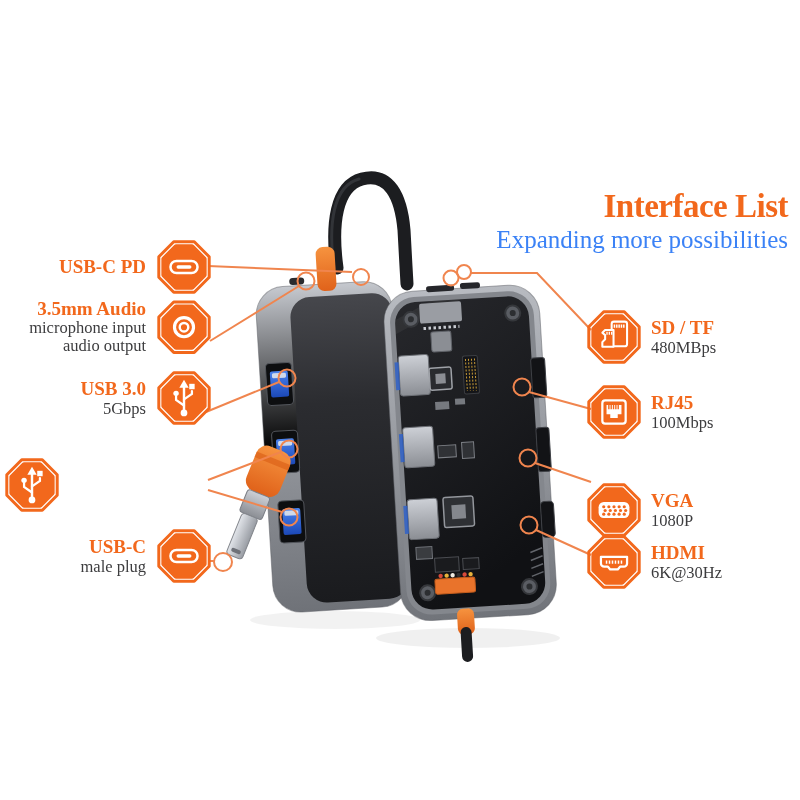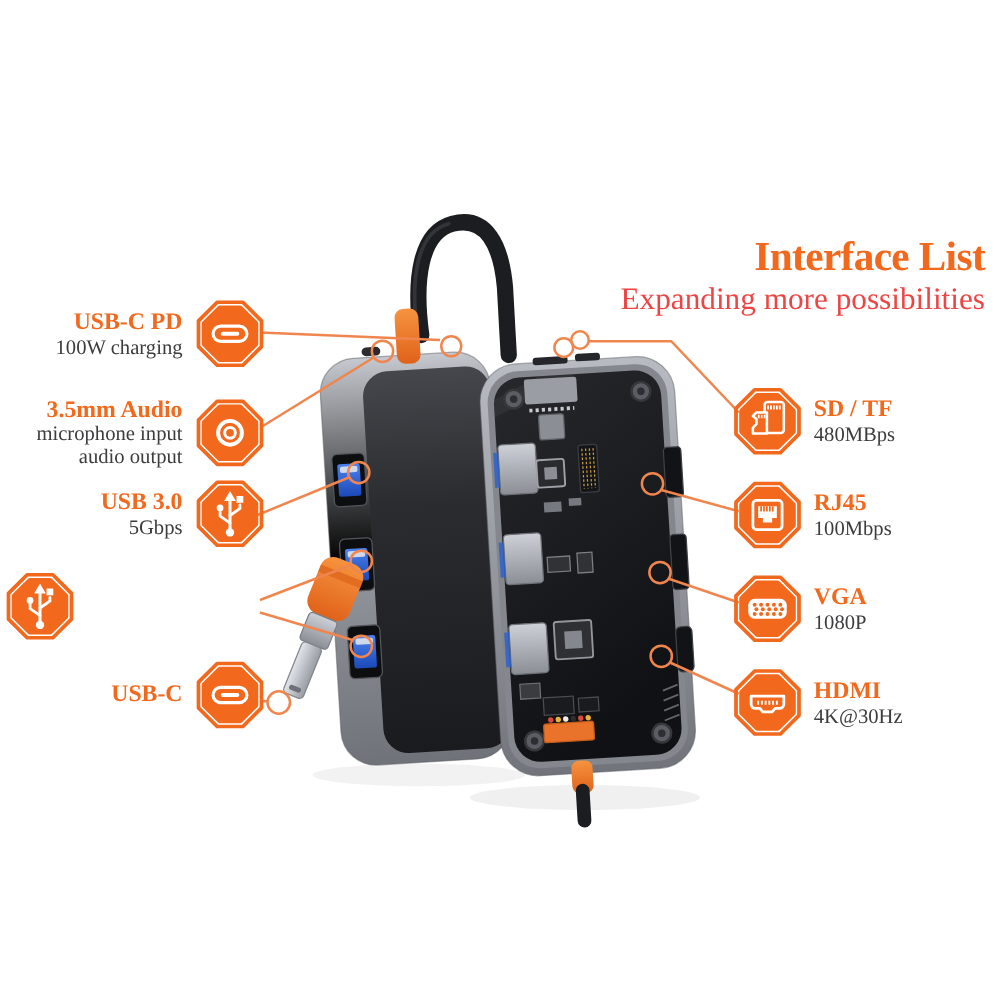--- a/index.html
+++ b/index.html
@@ -3,21 +3,21 @@
 <meta charset="utf-8">
 <title>Interface List</title>
 <style>
   html,body{margin:0;padding:0;background:#ffffff;}
   .stage{position:relative;width:800px;height:800px;background:#ffffff;overflow:hidden;
          font-family:Liberation Serif, serif;}
   .scene{position:absolute;left:0;top:0;}
   
   .hdr{position:absolute;top:190px;right:12px;text-align:right;}
   .hdr .title{font-size:33px;font-weight:800;letter-spacing:-0.5px;color:#F2681C;line-height:1.0;}
-  .hdr .subtitle{font-size:25px;font-weight:400;color:#ef4444;line-height:1.1;margin-top:3px;}
+  .hdr .subtitle{font-size:25px;font-weight:400;color:#3b82f6;line-height:1.1;margin-top:3px;}
   
   .co{position:absolute;display:flex;align-items:center;transform:translateY(-50%);}
   .co .txt{display:flex;flex-direction:column;justify-content:center;}
   .co .nm{font-size:19px;font-weight:700;color:#F2681C;line-height:1.12;white-space:nowrap;}
   .co .ln{font-size:16.5px;font-weight:400;color:#3c3c3e;line-height:1.1;white-space:nowrap;}
   .co .ln:empty{display:none;}
   .co-l{left:4px;flex-direction:row;}
   .co-l .txt{width:142px;text-align:right;margin-right:10px;}
   .co-r{left:586px;flex-direction:row;}
   .co-r .txt{text-align:left;margin-left:9px;}
@@ -200,46 +200,45 @@
   </svg>
 
   <div class="hdr">
     <div class="title">Interface List</div>
     <div class="subtitle">Expanding more possibilities</div>
   </div>
 
   <div class="co co-l" style="top:267px">
     <div class="txt">
       <div class="nm">USB-C PD</div>
-      <div class="ln">100W charging</div>
 
     </div>
     <svg class="badge" width="56" height="56" viewBox="0 0 60 60">
       <path d="M19 3 H41 L57 19 V41 L41 57 H19 L3 41 V19 Z" fill="none" stroke="#F2681C" stroke-width="3.2" stroke-linejoin="round"></path>
       <path d="M21.5 8.5 H38.5 L51.5 21.5 V38.5 L38.5 51.5 H21.5 L8.5 38.5 V21.5 Z" fill="#F2681C" stroke="#F2681C" stroke-width="5.5" stroke-linejoin="round"></path>
       <rect x="15.5" y="23.5" width="29" height="13" rx="6.5" fill="none" stroke="#fff" stroke-width="2.7"></rect>
       <rect x="22" y="28.2" width="16" height="3.6" rx="1.8" fill="#fff"></rect>
     </svg>
   </div>
 
-  <div class="co co-l" style="top:346px">
+  <div class="co co-l" style="top:327px">
     <div class="txt">
       <div class="nm">3.5mm Audio</div>
       <div class="ln">microphone input</div>
       <div class="ln">audio output</div>
     </div>
     <svg class="badge" width="56" height="56" viewBox="0 0 60 60">
       <path d="M19 3 H41 L57 19 V41 L41 57 H19 L3 41 V19 Z" fill="none" stroke="#F2681C" stroke-width="3.2" stroke-linejoin="round"></path>
       <path d="M21.5 8.5 H38.5 L51.5 21.5 V38.5 L38.5 51.5 H21.5 L8.5 38.5 V21.5 Z" fill="#F2681C" stroke="#F2681C" stroke-width="5.5" stroke-linejoin="round"></path>
       <circle cx="30" cy="30" r="10.2" fill="none" stroke="#fff" stroke-width="3.4"></circle>
       <circle cx="30" cy="30" r="4.6" fill="none" stroke="#fff" stroke-width="2.6"></circle>
     </svg>
   </div>
 
-  <div class="co co-l" style="top:411px">
+  <div class="co co-l" style="top:398px">
     <div class="txt">
       <div class="nm">USB 3.0</div>
       <div class="ln">5Gbps</div>
 
     </div>
     <svg class="badge" width="56" height="56" viewBox="0 0 60 60">
       <path d="M19 3 H41 L57 19 V41 L41 57 H19 L3 41 V19 Z" fill="none" stroke="#F2681C" stroke-width="3.2" stroke-linejoin="round"></path>
       <path d="M21.5 8.5 H38.5 L51.5 21.5 V38.5 L38.5 51.5 H21.5 L8.5 38.5 V21.5 Z" fill="#F2681C" stroke="#F2681C" stroke-width="5.5" stroke-linejoin="round"></path>
       <g stroke="#fff" stroke-width="2.6" fill="none" stroke-linecap="round">
         <path d="M30 46 V16"></path>
@@ -265,20 +264,21 @@
       <path d="M30 10.5 L25 19 H35 Z" fill="#fff"></path>
       <circle cx="21.5" cy="25" r="2.9" fill="#fff"></circle>
       <rect x="35.6" y="14.8" width="5.8" height="5.8" fill="#fff"></rect>
       <circle cx="30" cy="46" r="3.6" fill="#fff"></circle>
     </svg>
   </div>
 
   <div class="co co-l" style="top:556px">
     <div class="txt">
       <div class="nm">USB-C</div>
+      <div class="ln">male plug</div>
 
     </div>
     <svg class="badge" width="56" height="56" viewBox="0 0 60 60">
       <path d="M19 3 H41 L57 19 V41 L41 57 H19 L3 41 V19 Z" fill="none" stroke="#F2681C" stroke-width="3.2" stroke-linejoin="round"></path>
       <path d="M21.5 8.5 H38.5 L51.5 21.5 V38.5 L38.5 51.5 H21.5 L8.5 38.5 V21.5 Z" fill="#F2681C" stroke="#F2681C" stroke-width="5.5" stroke-linejoin="round"></path>
       <rect x="15.5" y="23.5" width="29" height="13" rx="6.5" fill="none" stroke="#fff" stroke-width="2.7"></rect>
       <rect x="22" y="28.2" width="16" height="3.6" rx="1.8" fill="#fff"></rect>
     </svg>
   </div>
 
@@ -304,21 +304,21 @@
       <rect x="17.5" y="17.5" width="25" height="25" rx="3" fill="none" stroke="#fff" stroke-width="2.4"></rect>
       <path d="M22 22.5 H38 V32.5 H34 V36.5 H26 V32.5 H22 Z" fill="#fff"></path>
       <path d="M24.5 22.5 V27 M27 22.5 V27 M29.5 22.5 V27 M32 22.5 V27 M34.5 22.5 V27" stroke="#F2681C" stroke-width="1.5"></path>
     </svg>
     <div class="txt">
       <div class="nm">RJ45</div>
       <div class="ln">100Mbps</div>
     </div>
   </div>
 
-  <div class="co co-r" style="top:487px">
+  <div class="co co-r" style="top:510px">
     <svg class="badge" width="56" height="56" viewBox="0 0 60 60">
       <path d="M19 3 H41 L57 19 V41 L41 57 H19 L3 41 V19 Z" fill="none" stroke="#F2681C" stroke-width="3.2" stroke-linejoin="round"></path>
       <path d="M21.5 8.5 H38.5 L51.5 21.5 V38.5 L38.5 51.5 H21.5 L8.5 38.5 V21.5 Z" fill="#F2681C" stroke="#F2681C" stroke-width="5.5" stroke-linejoin="round"></path>
       <rect x="13.5" y="21.5" width="33" height="17" rx="5.5" fill="#fff"></rect>
       <g fill="#F2681C">
         <circle cx="19" cy="26.5" r="1.7"></circle>
           <circle cx="24.5" cy="26.5" r="1.7"></circle>
           <circle cx="30" cy="26.5" r="1.7"></circle>
           <circle cx="35.5" cy="26.5" r="1.7"></circle>
           <circle cx="41" cy="26.5" r="1.7"></circle>
@@ -342,17 +342,17 @@
 
   <div class="co co-r" style="top:562px">
     <svg class="badge" width="56" height="56" viewBox="0 0 60 60">
       <path d="M19 3 H41 L57 19 V41 L41 57 H19 L3 41 V19 Z" fill="none" stroke="#F2681C" stroke-width="3.2" stroke-linejoin="round"></path>
       <path d="M21.5 8.5 H38.5 L51.5 21.5 V38.5 L38.5 51.5 H21.5 L8.5 38.5 V21.5 Z" fill="#F2681C" stroke="#F2681C" stroke-width="5.5" stroke-linejoin="round"></path>
       <path d="M16 24.5 H44 V31.5 A3.5 3.5 0 0 1 40.5 35 H36.5 L34 38 H26 L23.5 35 H19.5 A3.5 3.5 0 0 1 16 31.5 Z" fill="none" stroke="#fff" stroke-width="2.4" stroke-linejoin="round"></path>
       <path d="M22 28.5 V32 M25.2 28.5 V32 M28.4 28.5 V32 M31.6 28.5 V32 M34.8 28.5 V32 M38 28.5 V32" stroke="#fff" stroke-width="1.6"></path>
     </svg>
     <div class="txt">
       <div class="nm">HDMI</div>
-      <div class="ln">4K@30Hz</div>
+      <div class="ln">6K@30Hz</div>
     </div>
   </div>
 
 </div>
 
 </body></html>

